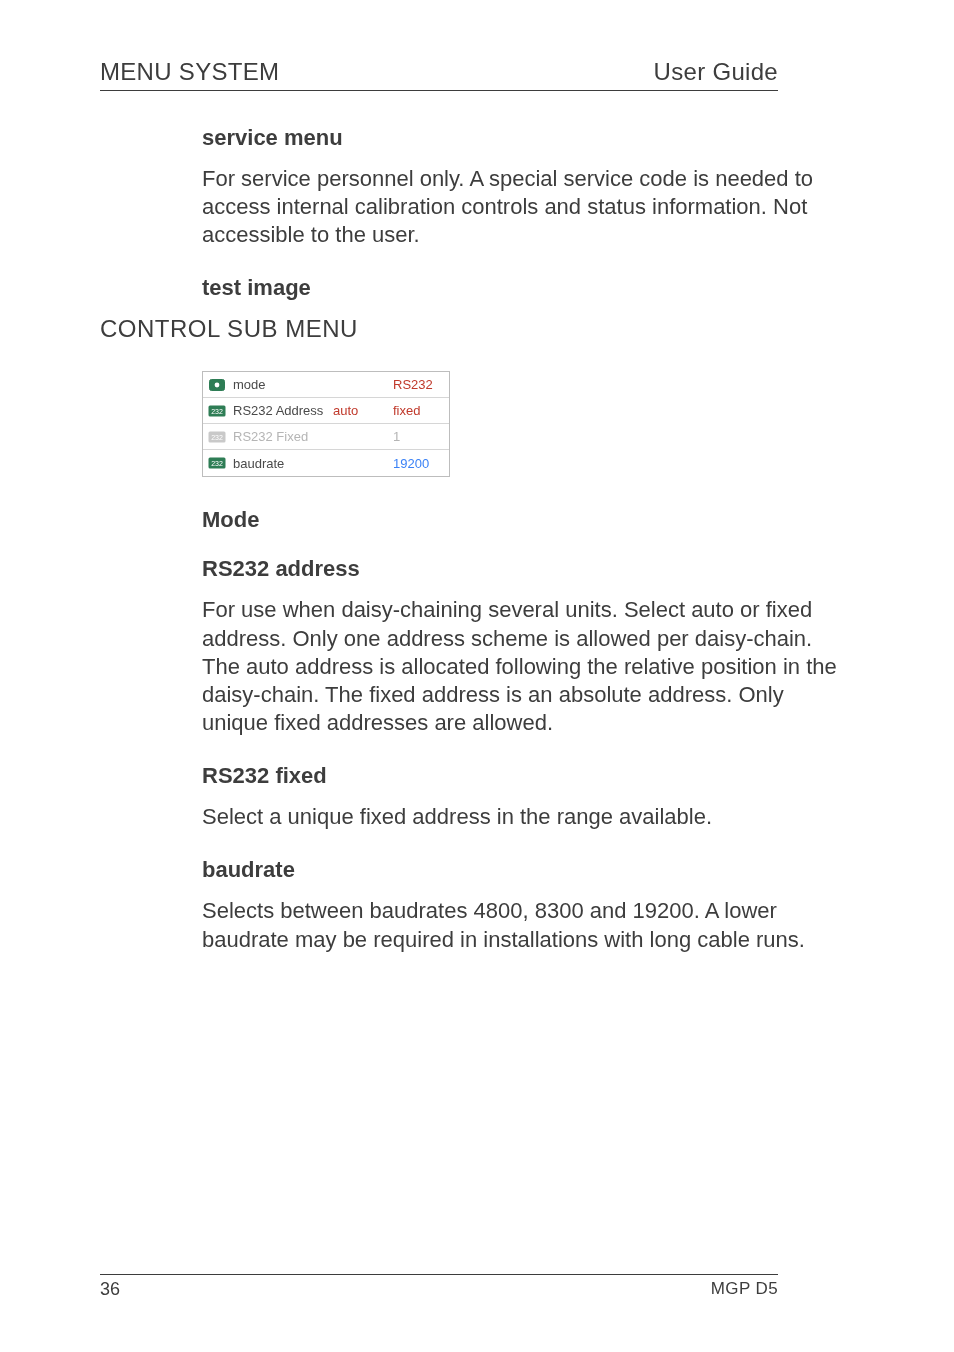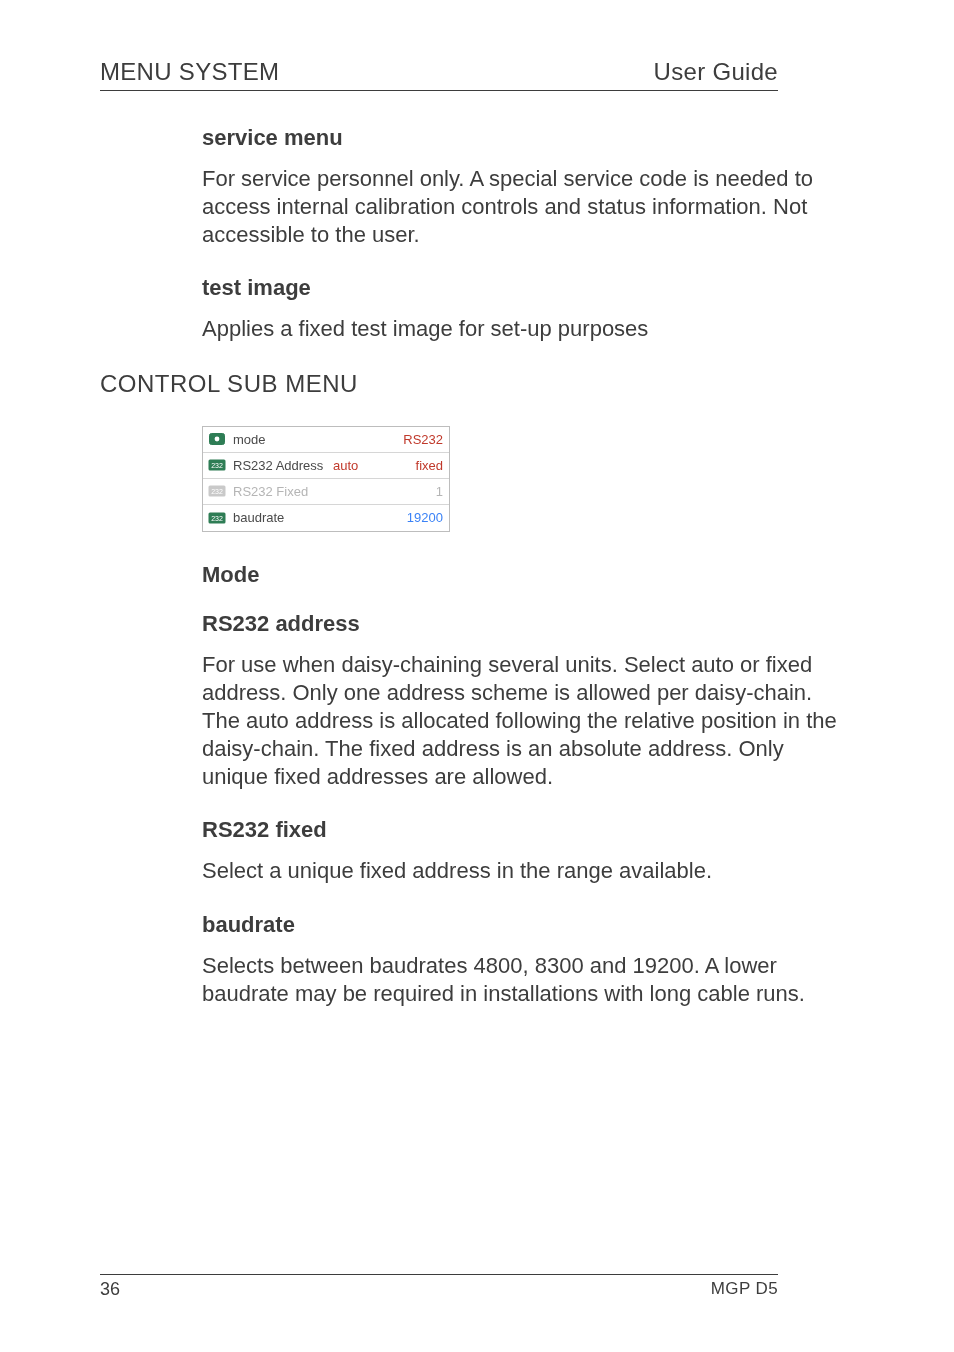--- a/index.html
+++ b/index.html
@@ -12,21 +12,21 @@
   .h4 { font-size: 22px; font-weight: 700; margin-bottom: 14px; margin-top: 23px; }
   .para { font-size: 22px; line-height: 1.28; margin-bottom: 26px; font-weight: 400; }
   .h2 { font-size: 24px; letter-spacing: 0.5px; margin-bottom: 28px; margin-top: 6px; }
   .h3 { font-size: 22px; font-weight: 700; margin-bottom: 18px; }
   .menu-box { width: 248px; border: 1px solid #bdbdbd; margin-bottom: 30px; }
   .menu-row { display: flex; align-items: center; height: 26px; font-size: 13px; border-bottom: 1px solid #d6d6d6; padding: 0 6px 0 4px; }
   .menu-row:last-child { border-bottom: none; }
   .menu-row .icon-slot { width: 20px; height: 16px; display: flex; align-items: center; justify-content: center; margin-right: 6px; }
   .menu-row .label { flex: 0 0 100px; color: #4a4a4a; }
   .menu-row .mid { flex: 0 0 60px; text-align: left; }
-  .menu-row .val { flex: 1; text-align: right; }
+  .menu-row .val { flex: 1; text-align: left; }
   .menu-row.active .val, .menu-row.active .mid { color: #c0392b; }
   .menu-row.disabled .label, .menu-row.disabled .val { color: #b5b5b5; }
   .val-black { color: #4a4a4a; }
   .val-red { color: #3b82f6; }
   .footer { position: absolute; left: 100px; right: 100px; bottom: 52px; border-top: 1.5px solid #3d3d3d; padding-top: 4px; display: flex; justify-content: space-between; font-size: 18px; }
   .footer .fr { font-size: 17px; letter-spacing: 0.4px; }
   
   .ico-eye { width:16px; height:12px; }
   .ico-232 { width:18px; height:12px; }
 </style>
@@ -39,21 +39,20 @@
     <span class="rh-left">MENU SYSTEM</span>
     <span>User Guide</span>
   </div>
 
   <div class="body-col">
 
     <div class="h4">service menu</div>
     <div class="para">For service personnel only. A special service code is needed to access internal calibration controls and status information. Not accessible to the user.</div>
 
     <div class="h4">test image</div>
-    <div class="para">Applies a fixed test image for set-up purposes</div>
   </div>
 
   <div class="h2">CONTROL SUB MENU</div>
 
   <div class="body-col">
 
 
     <div class="menu-box">
 
       <div class="menu-row active">

